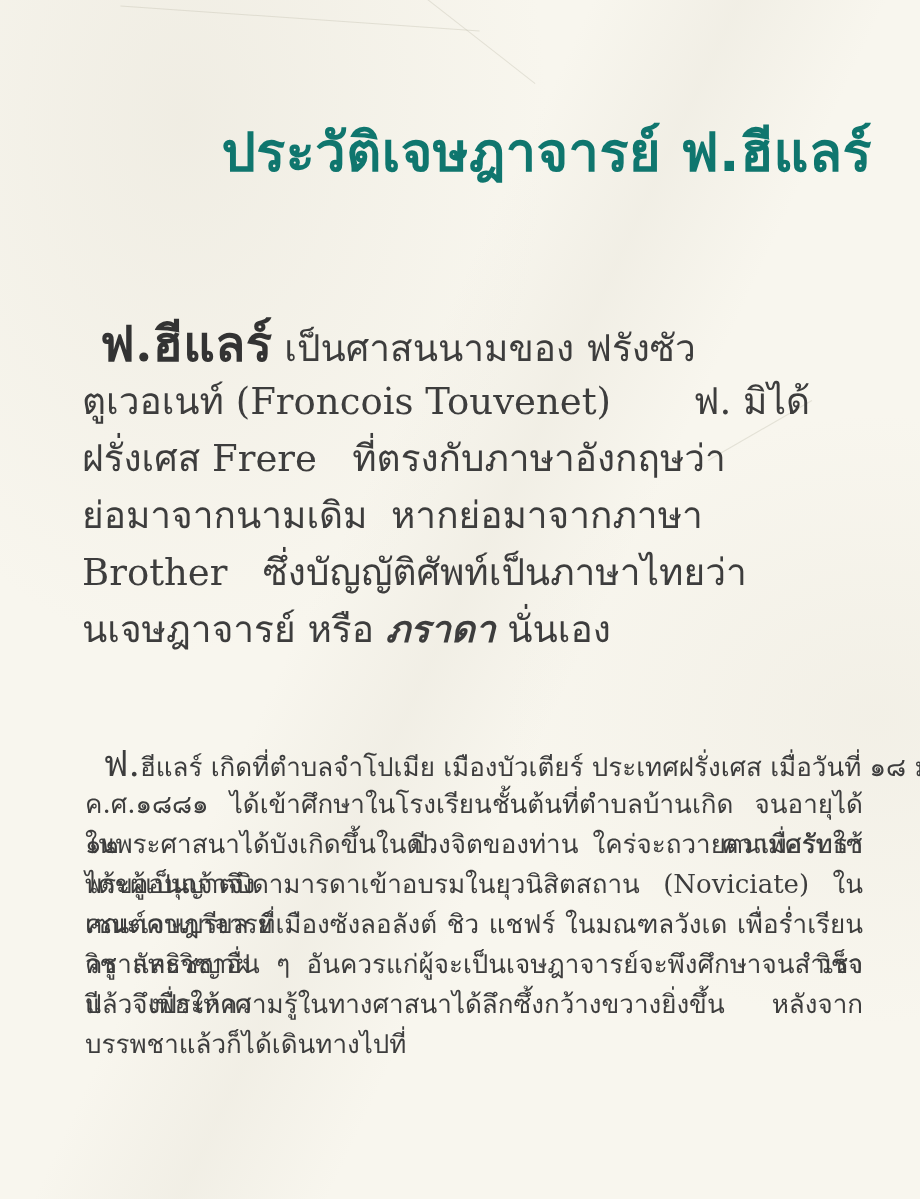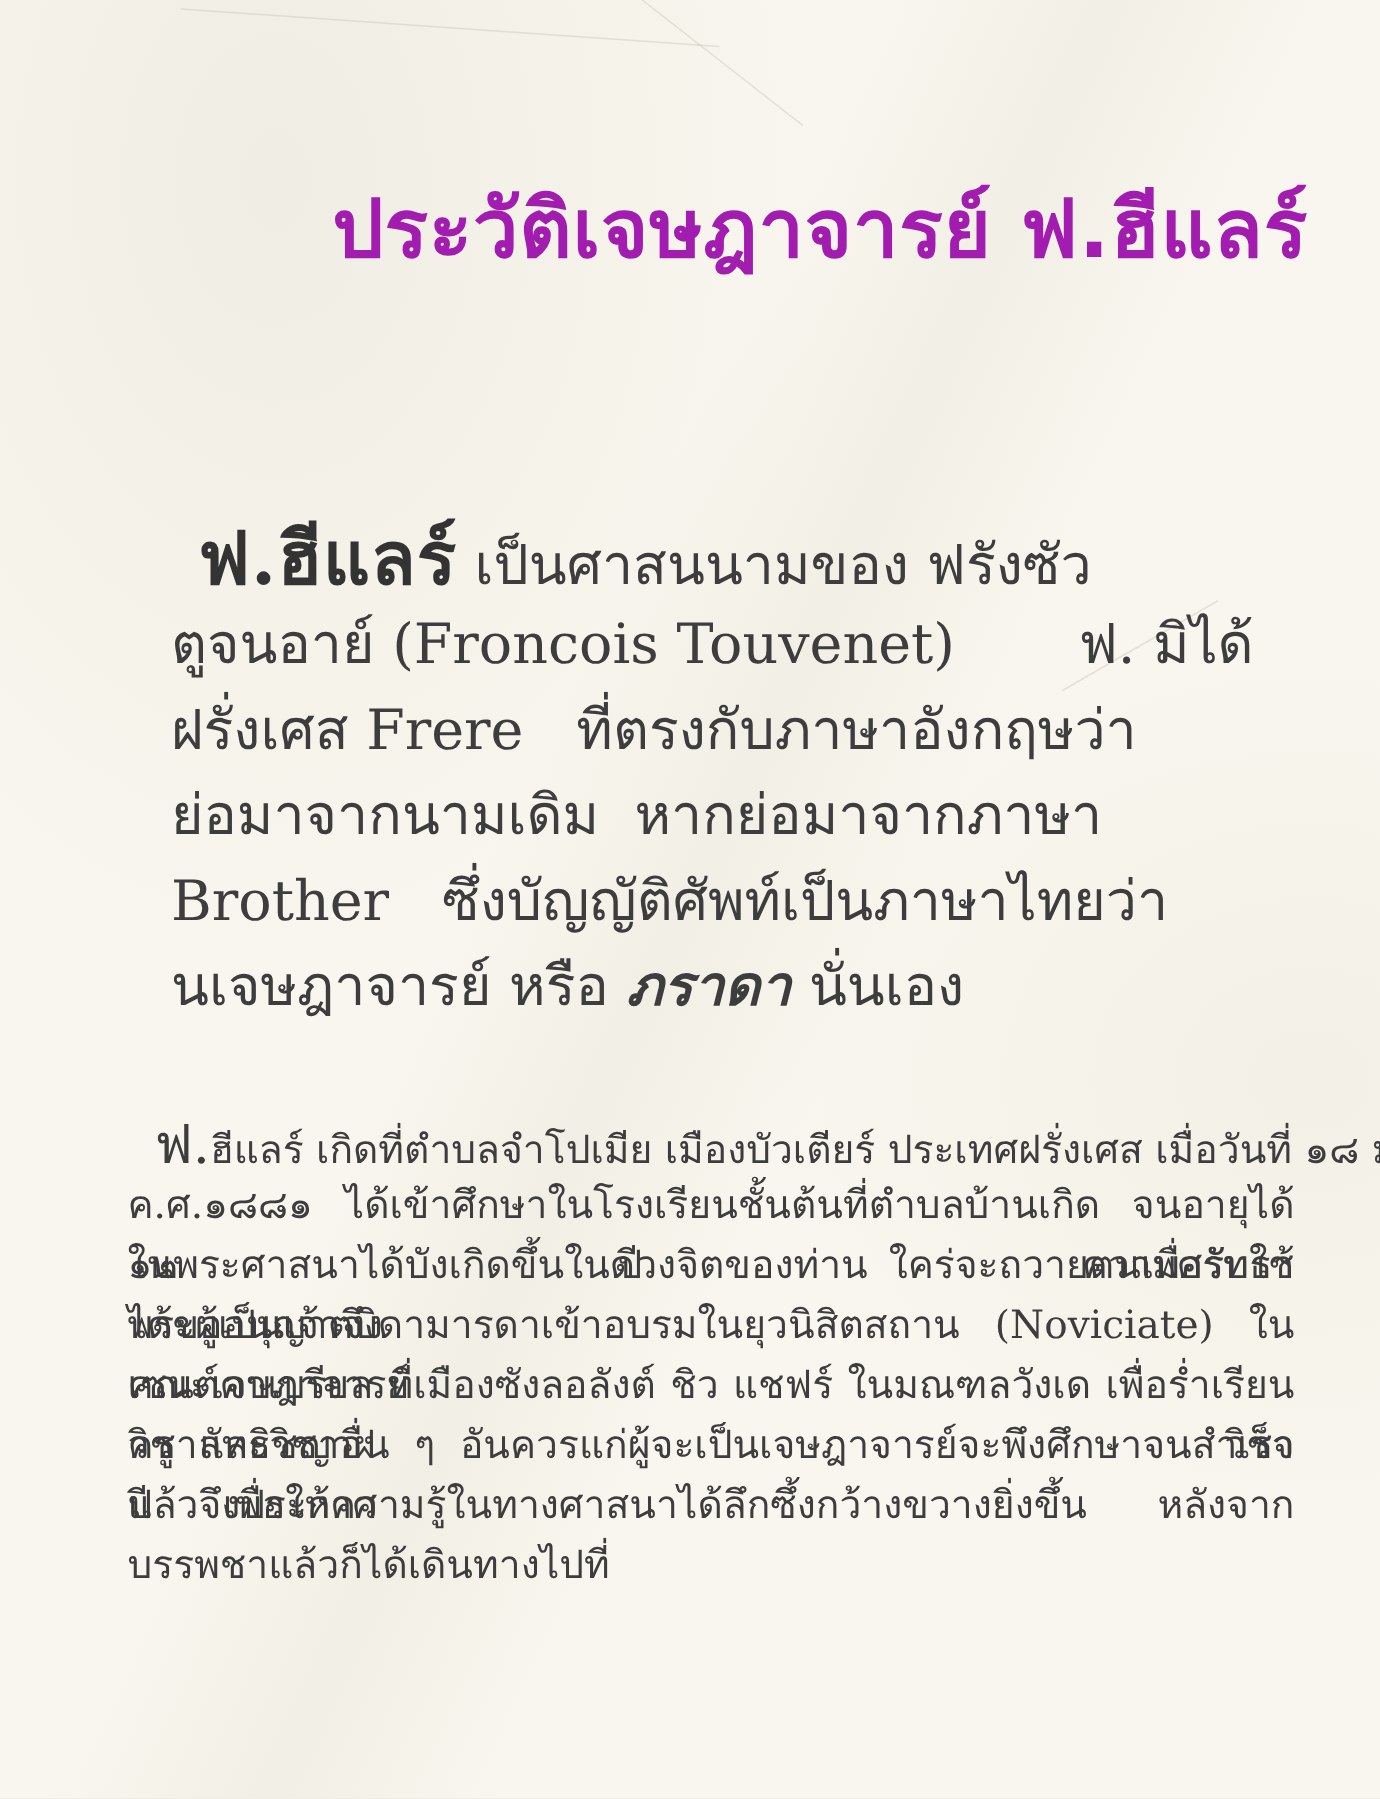--- a/index.html
+++ b/index.html
@@ -38,33 +38,32 @@
   .crease.c3 { left: 700px; top: 430px; width: 120px; height: 1px; transform: rotate(-30deg); }
 
   .doc-title {
     position: absolute;
     top: 76px;
     right: 48px;
     font-family: "DejaVu Sans", "Liberation Sans", sans-serif;
     font-weight: 700;
     font-size: 54px;
     line-height: 1.5;
-    color: #a21caf;
+    color: #0f766e;
     white-space: nowrap;
     letter-spacing: 0.5px;
   }
 
   .lead {
     position: absolute;
     left: 82px;
-    top: 344px;
+    top: 316px;
     width: 585px;
     font-size: 37px;
     color: #3d3d3d;
-    margin-left: 32px;
   }
   .lead .lead-line {
     display: block;
     height: 57px;
     line-height: 57px;
     white-space: pre;
   }
   .lead .lead-line.first { padding-left: 18px; }
   .lead-name {
     font-weight: 700;
@@ -108,21 +107,21 @@
 
 <div class="page">
   <div class="crease c1"></div>
   <div class="crease c2"></div>
   <div class="crease c3"></div>
 
   <h1 class="doc-title">ประวัติเจษฎาจารย์ ฟ.ฮีแลร์</h1>
 
   <div class="lead">
     <span class="lead-line first"><span class="lead-name">ฟ.ฮีแลร์</span><span> เป็นศาสนนามของ ฟรังซัว</span></span>
-    <span class="lead-line">ตูจนอาย์ (Froncois Touvenet)       ฟ. มิได้</span>
+    <span class="lead-line">ตูเวอเนท์ (Froncois Touvenet)       ฟ. มิได้</span>
     <span class="lead-line">ฝรั่งเศส Frere   ที่ตรงกับภาษาอังกฤษว่า</span>
     <span class="lead-line">ย่อมาจากนามเดิม  หากย่อมาจากภาษา</span>
     <span class="lead-line">Brother   ซึ่งบัญญัติศัพท์เป็นภาษาไทยว่า</span>
     <span class="lead-line"><span>นเจษฎาจารย์ หรือ </span><span class="lead-em">ภราดา</span><span> นั่นเอง</span></span>
   </div>
 
   <div class="body-par">
     <span class="body-line first"><span class="body-initial">ฟ.</span><span>ฮีแลร์ เกิดที่ตำบลจำโปเมีย เมืองบัวเตียร์ ประเทศฝรั่งเศส เมื่อวันที่ ๑๘ มกราคม</span></span>
     <span class="body-line justified">ค.ศ.๑๘๘๑ ได้เข้าศึกษาในโรงเรียนชั้นต้นที่ตำบลบ้านเกิด จนอายุได้ ๑๒ ปี ความศรัทธา</span>
     <span class="body-line justified">ในพระศาสนาได้บังเกิดขึ้นในดวงจิตของท่าน ใคร่จะถวายตนเพื่อรับใช้พระผู้เป็นเจ้าจึง</span>

